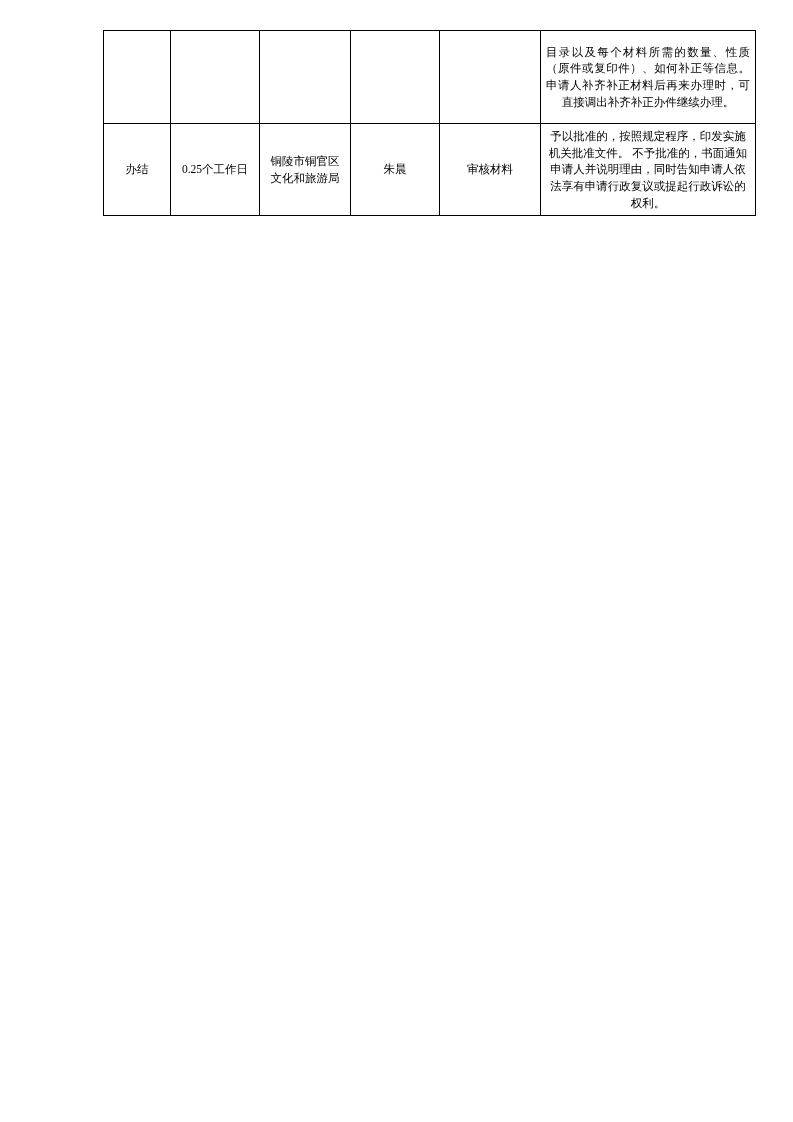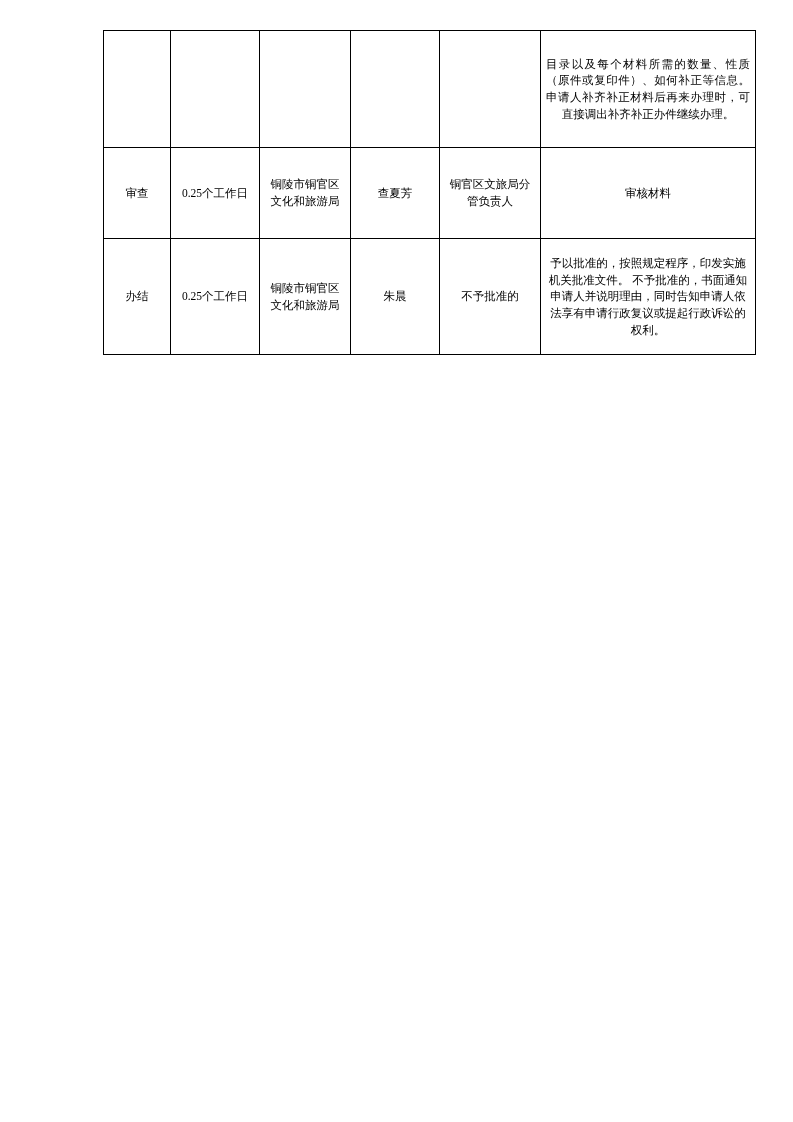--- a/index.html
+++ b/index.html
@@ -28,21 +28,21 @@
   }
   table.proc-table {
     border-collapse: collapse;
     width: 588px;
     table-layout: fixed;
   }
   table.proc-table td {
     border: 1px solid #000000;
     vertical-align: middle;
     text-align: center;
-    padding: 16px 5px;
+    padding: 4px 5px;
     font-size: 11.5px;
     line-height: 1.45;
     font-family: "Liberation Serif", "DejaVu Serif", serif;
     word-break: break-all;
   }
   td.col-stage   { width: 56px; }
   td.col-time    { width: 78px; }
   td.col-org     { width: 80px; }
   td.col-person  { width: 78px; }
   td.col-role    { width: 90px; }
@@ -92,55 +92,35 @@
           <td class="col-person">
               <span class="cell-text empty-cell"></span>
             </td>
           <td class="col-role">
               <span class="cell-text empty-cell"></span>
             </td>
           <td class="col-content">
               <span class="cell-text">目录以及每个材料所需的数量、性质（原件或复印件）、如何补正等信息。申请人补齐补正材料后再来办理时，可直接调出补齐补正办件继续办理。</span>
             </td>
         </tr>
-        <tr class="row-shencha">
-          <td class="col-stage">
-              <span class="cell-text">审查</span>
-            </td>
-          <td class="col-time">
-              <span class="cell-text">0.25个工作日</span>
-            </td>
-          <td class="col-org">
-              <span class="cell-text">铜陵市铜官区文化和旅游局</span>
-            </td>
-          <td class="col-person">
-              <span class="cell-text">查夏芳</span>
-            </td>
-          <td class="col-role">
-              <span class="cell-text">铜官区文旅局分管负责人</span>
-            </td>
-          <td class="col-content">
-              <span class="cell-text">审核材料</span>
-            </td>
-        </tr>
         <tr class="row-banjie">
           <td class="col-stage">
               <span class="cell-text">办结</span>
             </td>
           <td class="col-time">
               <span class="cell-text">0.25个工作日</span>
             </td>
           <td class="col-org">
               <span class="cell-text">铜陵市铜官区文化和旅游局</span>
             </td>
           <td class="col-person">
               <span class="cell-text">朱晨</span>
             </td>
           <td class="col-role">
-              <span class="cell-text">不予批准的</span>
+              <span class="cell-text">审核材料</span>
             </td>
           <td class="col-content">
               <span class="cell-text">予以批准的，按照规定程序，印发实施机关批准文件。 不予批准的，书面通知申请人并说明理由，同时告知申请人依法享有申请行政复议或提起行政诉讼的权利。</span>
             </td>
         </tr>
       </tbody>
     </table>
   </div>
 </div>
 

